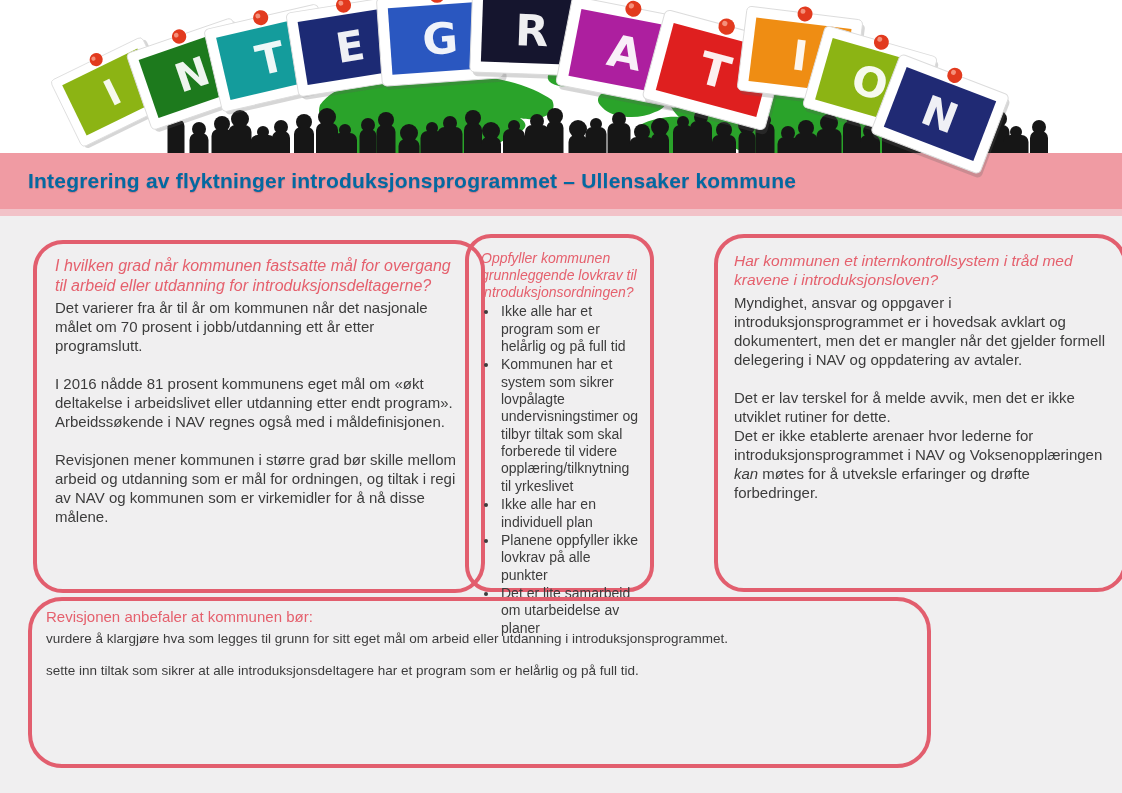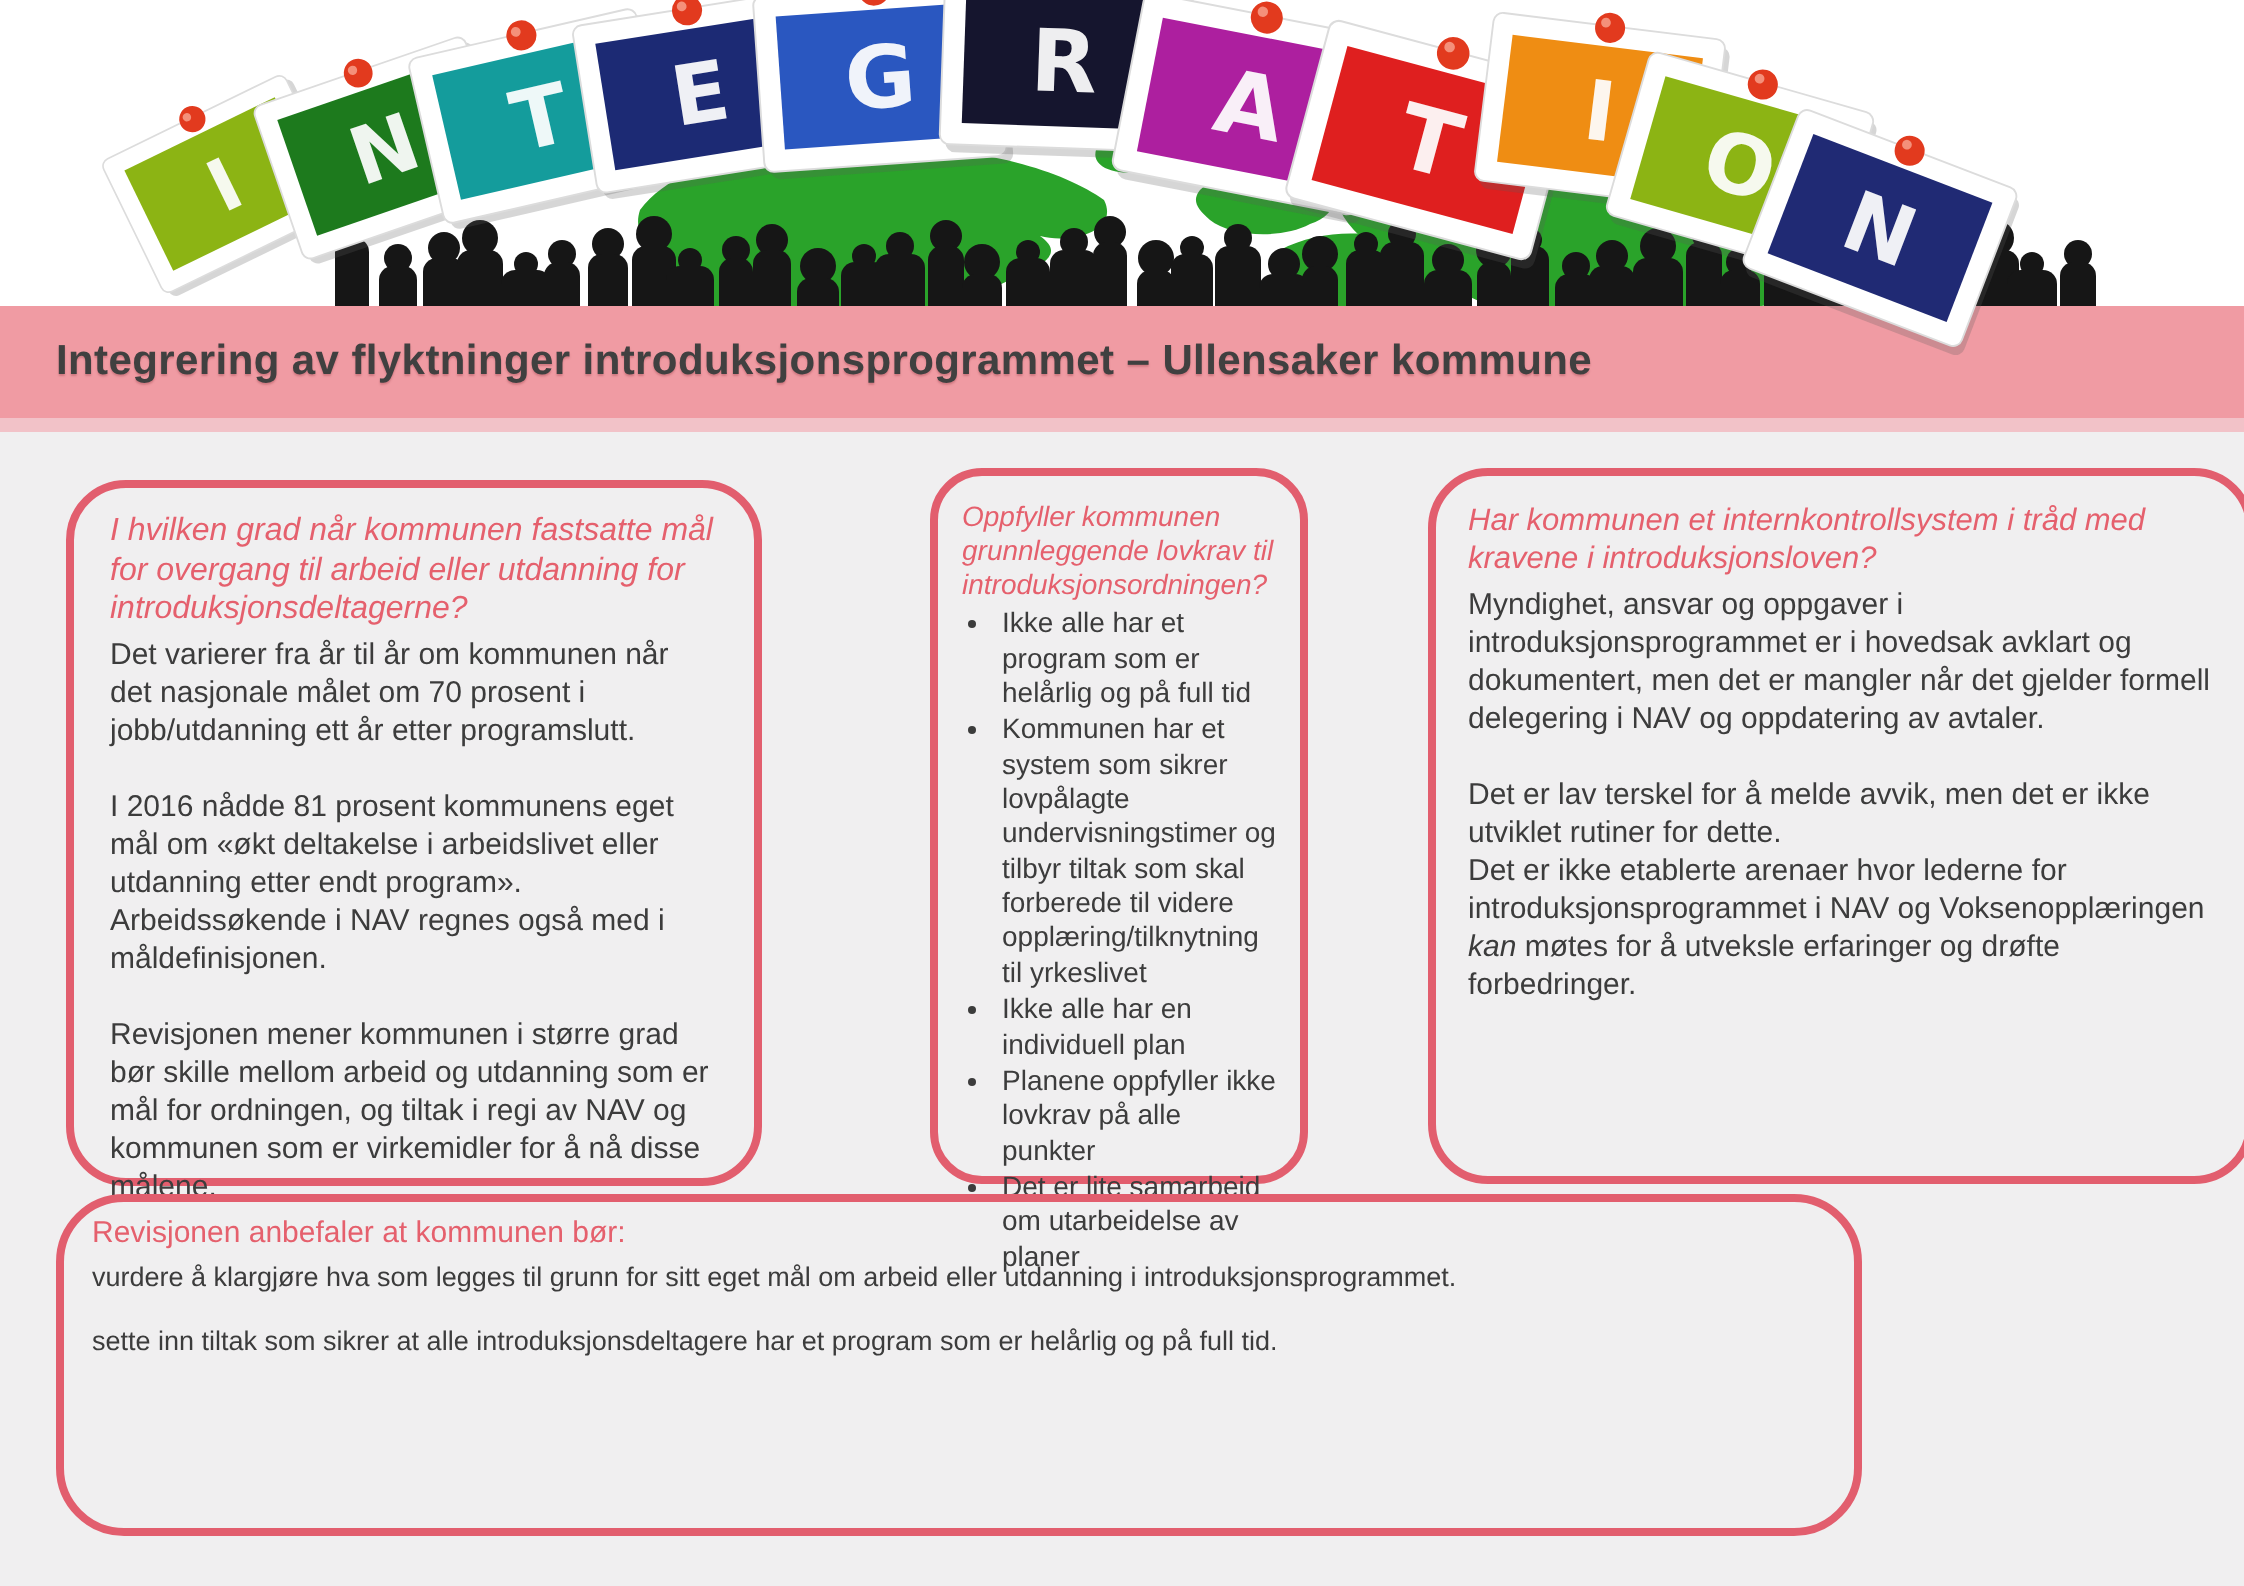--- a/index.html
+++ b/index.html
@@ -19,32 +19,32 @@
   .tile-letter{
     font-family:"DejaVu Sans", sans-serif;font-weight:bold;font-size:44px;
     fill:#ffffff;opacity:.93;text-anchor:middle;
   }
   .pin{fill:#e23a1e;}
   .pin-hi{fill:#f4907a;}
 
   
   .banner-title{
     position:absolute;left:28px;top:169px;z-index:5;
-    color:#404040;font-size:21px;font-weight:bold;letter-spacing:.2px;
+    color:#0369a1;font-size:21px;font-weight:bold;letter-spacing:.2px;
     text-shadow:0 1px 1px rgba(150,60,70,.35);
     white-space:nowrap;
   }
 
   
   .rbox{
     position:absolute;box-sizing:border-box;
     border:4px solid #e25e6e;border-radius:30px;
     background:transparent;color:#3c3c3c;
   }
-  .box-goal{left:33px;top:240px;width:348px;height:353px;padding:12px 18px 10px 18px;}
+  .box-goal{left:33px;top:240px;width:452px;height:353px;padding:12px 18px 10px 18px;}
   .box-lawreq{left:465px;top:234px;width:189px;height:358px;padding:12px 12px 24px 12px;border-radius:26px;}
   .box-ic{left:714px;top:234px;width:413px;height:358px;padding:14px 16px 10px 16px;}
   .box-rec{left:28px;top:597px;width:903px;height:171px;padding:7px 14px 6px 14px;border-radius:34px;}
 
   .box-heading{
     color:#e5606d;font-style:italic;font-size:16px;line-height:1.22;
     margin:0 0 3px 0;font-weight:normal;
   }
   .box-lawreq .box-heading{font-size:14px;margin-bottom:2px;}
   .box-ic .box-heading{font-size:15.5px;}

